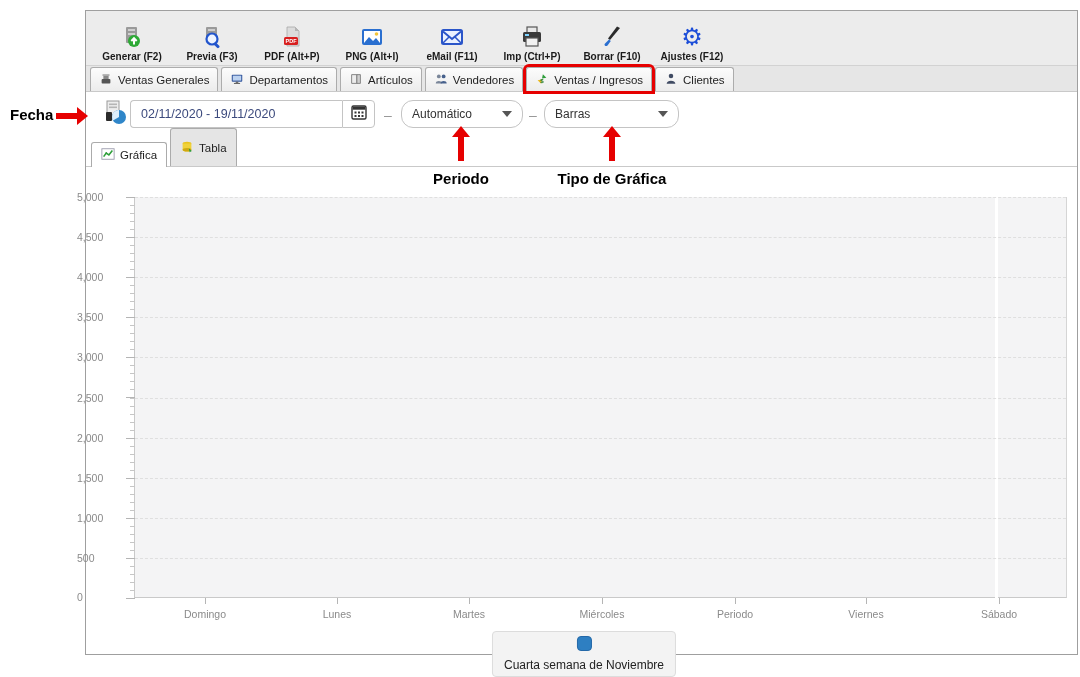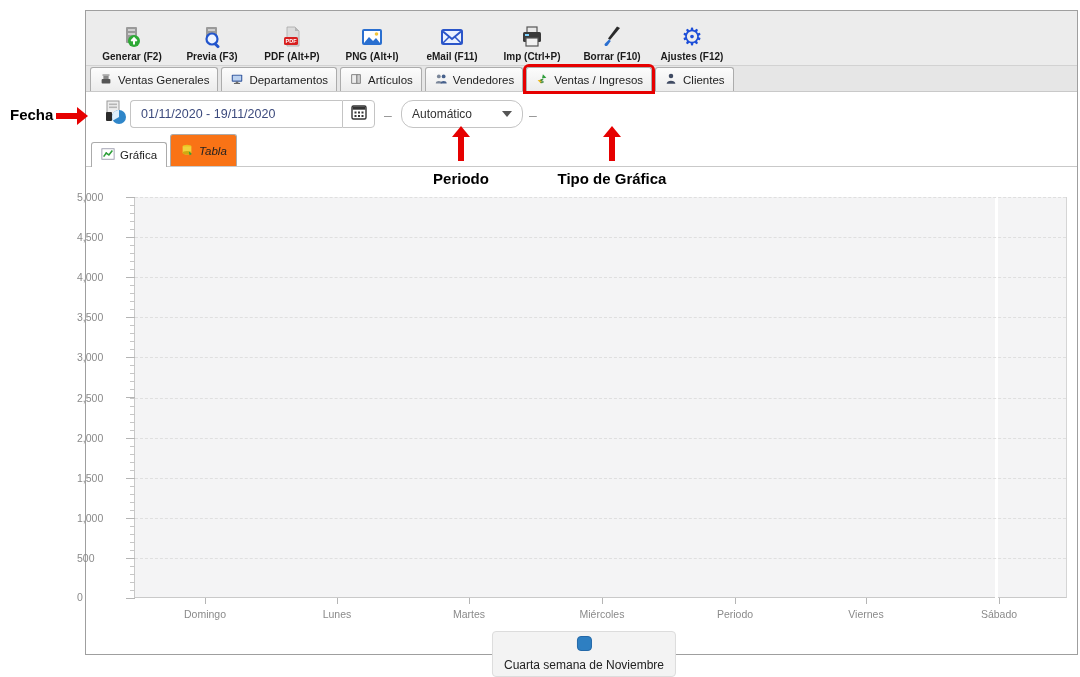--- a/index.html
+++ b/index.html
@@ -42,21 +42,21 @@
   .dd-type   { left:458px; width:135px; }
   .caret { width:0; height:0; border-left:5px solid transparent; border-right:5px solid transparent;
            border-top:6px solid #555; }
 
   
   .vtabs { position:absolute; left:0; right:0; top:130px; height:26px; border-bottom:1px solid #c9c9c9;
            display:flex; align-items:flex-end; padding-left:5px; gap:3px; }
   .vtab { display:flex; align-items:center; gap:5px; padding:0 9px; font-size:11.5px; color:#222;
           border:1px solid #ababab; border-bottom:none; border-radius:3px 3px 0 0; }
   .vtab.active { height:25px; background:#fff; margin-bottom:-1px; z-index:1; }
-  .vtab.inactive { height:32px; background:#f97316;font-style:italic; }
+  .vtab.inactive { height:38px; background:#e5e5e5; }
 
   
   .plot { position:absolute; left:48px; top:186px; width:933px; height:401px; background:#f4f4f5;
           border-left:1px solid #c9c9c9; border-bottom:1px solid #c9c9c9; border-right:1px solid #d5d5d5; }
   .grid-row { position:absolute; left:0; right:0; height:0; border-top:1px dashed #dfdfdf; }
   .grid-row.nl { border-top:none; }
   .r0{top:0}.r1{top:40px}.r2{top:80px}.r3{top:120px}.r4{top:160px}.r5{top:201px}
   .r6{top:241px}.r7{top:281px}.r8{top:321px}.r9{top:361px}.r10{top:401px}
   .ylab { position:absolute; left:-58px; top:-7px; width:48px; 
           font-size:10.5px; color:#8a8a8a; }
@@ -233,21 +233,21 @@
     <svg width="26" height="28" viewBox="0 0 26 28">
         <rect x="5" y="2" width="12" height="14" fill="#ededed" stroke="#9a9a9a"></rect>
         <rect x="7" y="4.5" width="8" height="1.6" fill="#b5b5b5"></rect>
         <rect x="7" y="7.5" width="8" height="1.6" fill="#b5b5b5"></rect>
         <rect x="4" y="13" width="6" height="9" rx="1" fill="#2b2b2b"></rect>
         <circle cx="17" cy="18" r="7" fill="#2f86c9"></circle>
         <path d="M17 18 L17 11 A7 7 0 0 0 11 21.5 Z" fill="#ddeefb"></path>
       </svg>
   </span>
   <div class="date-input">
-    <span>01/11/2020 - 19/11/2020</span>
+    <span>02/11/2020 - 19/11/2020</span>
   </div>
   <div class="cal-btn">
     <span>
       <svg width="18" height="18" viewBox="0 0 18 18">
           <rect x="2" y="3" width="14" height="13" rx="1.5" fill="#fff" stroke="#333" stroke-width="1.4"></rect>
           <rect x="2.7" y="3.7" width="12.6" height="3" fill="#333"></rect>
           <g fill="#333">
             <rect x="4.5" y="8.5" width="2" height="2"></rect>
             <rect x="8" y="8.5" width="2" height="2"></rect>
             <rect x="11.5" y="8.5" width="2" height="2"></rect>
@@ -257,20 +257,24 @@
           </g>
         </svg>
     </span>
   </div>
   <span class="sep sep1">–</span>
   <div class="dropdown dd-period">
     <span>Automático</span>
     <span class="caret"></span>
   </div>
   <span class="sep sep2">–</span>
+  <div class="dropdown dd-type">
+    <span>Barras</span>
+    <span class="caret"></span>
+  </div>
 
   <div class="vtabs">
     <div class="vtab active">
       <span><svg width="14" height="14" viewBox="0 0 16 16">
             <rect x="1" y="2" width="14" height="12" fill="#fff" stroke="#99a" stroke-width="1"></rect>
             <polyline points="3,11 6,7 9,9 13,4" fill="none" stroke="#2e9e3a" stroke-width="1.8"></polyline>
             <circle cx="6" cy="7" r="1" fill="#2e9e3a"></circle>
           </svg></span>
       <span>Gráfica</span>
     </div>

